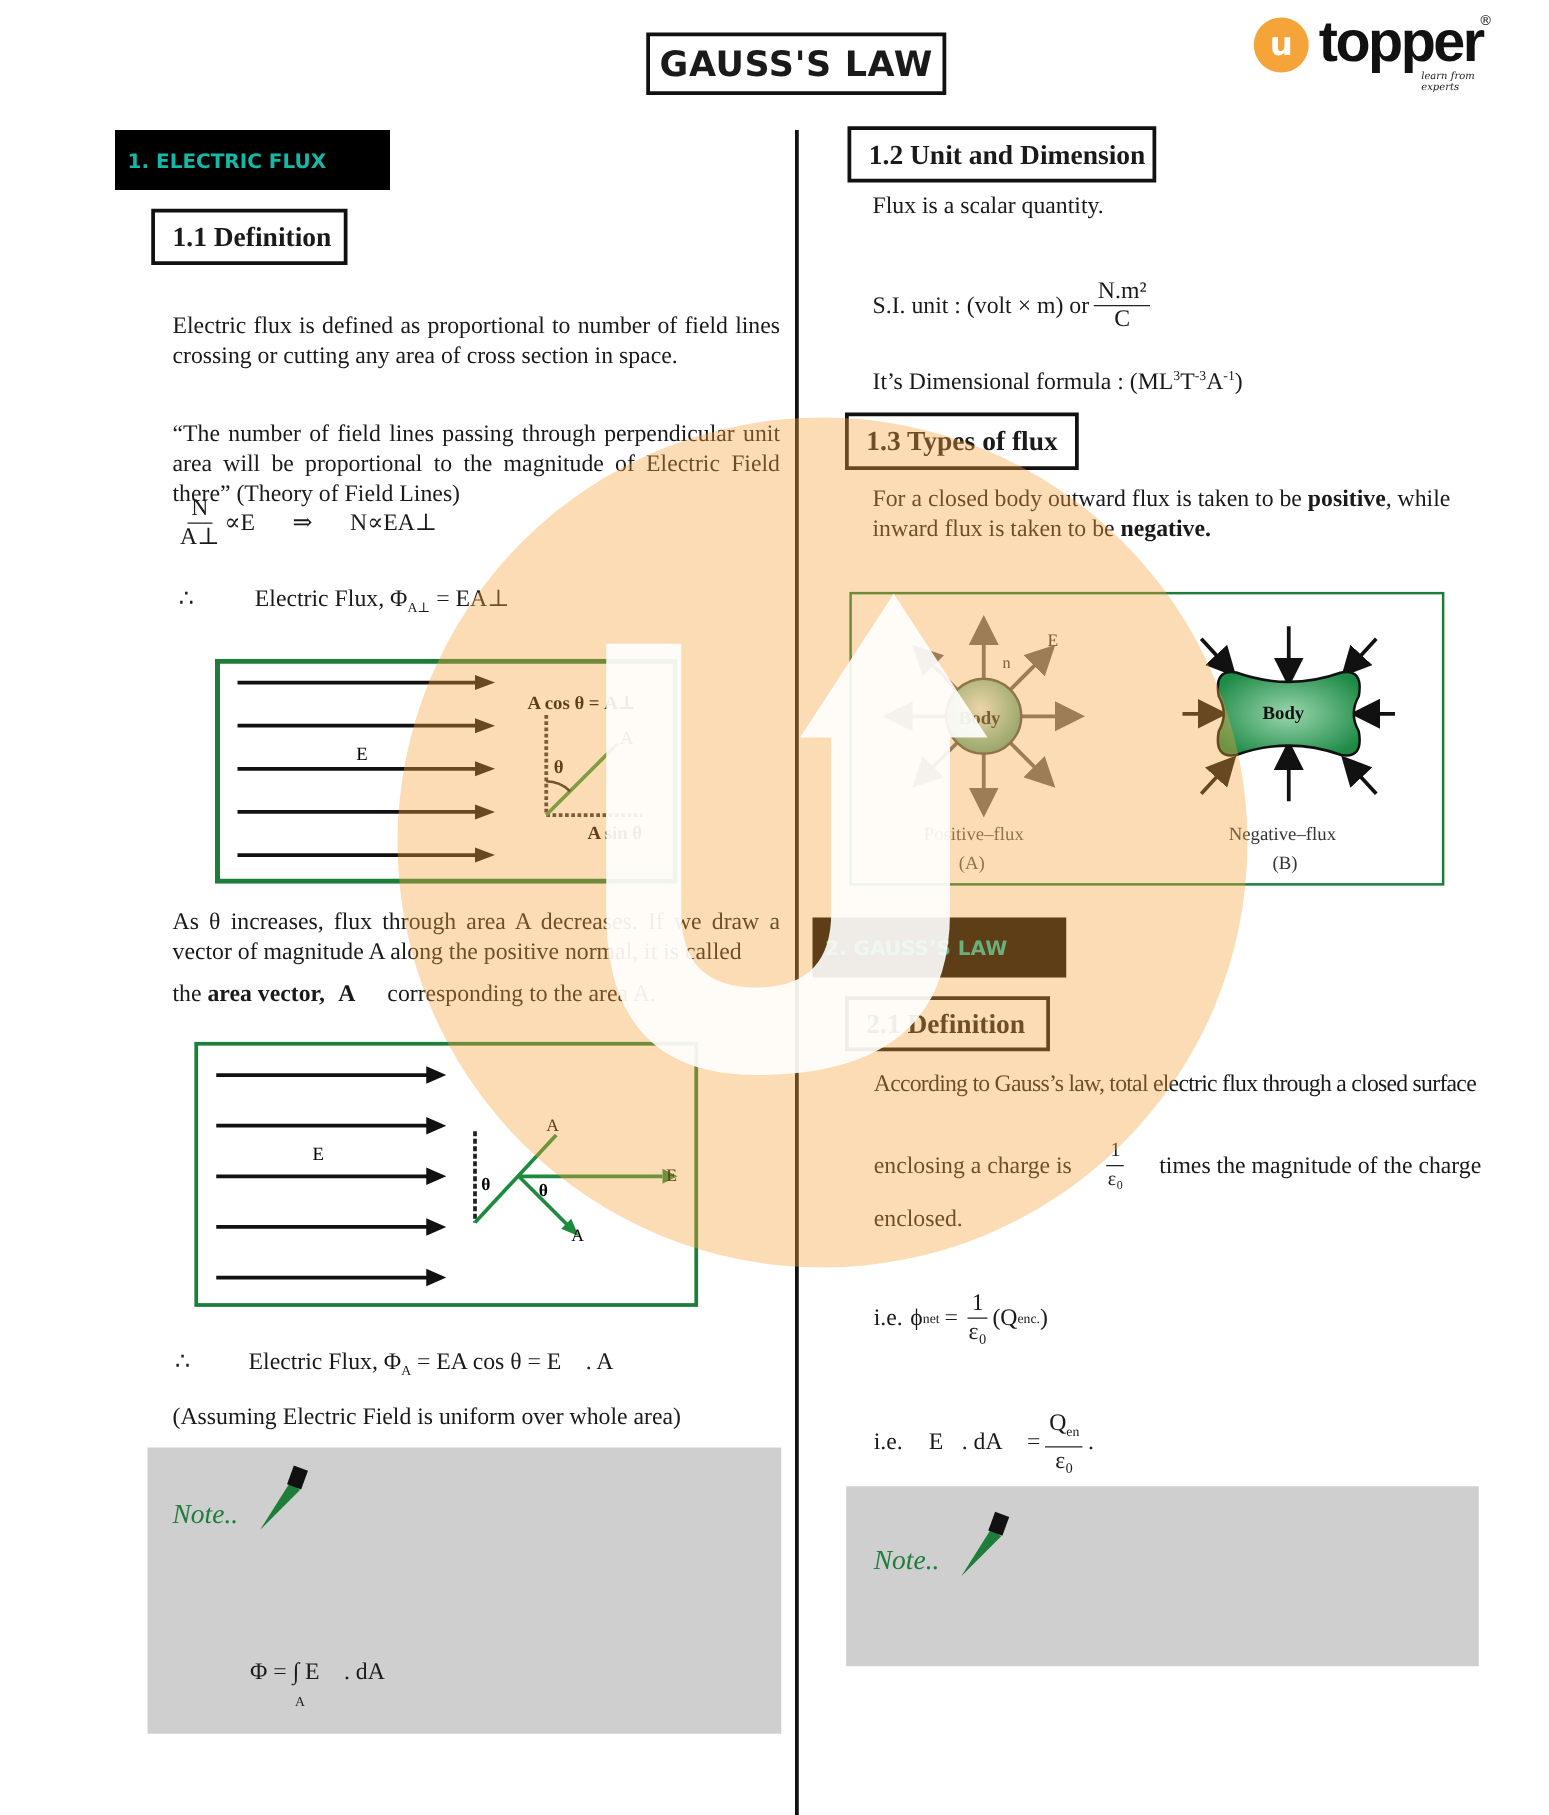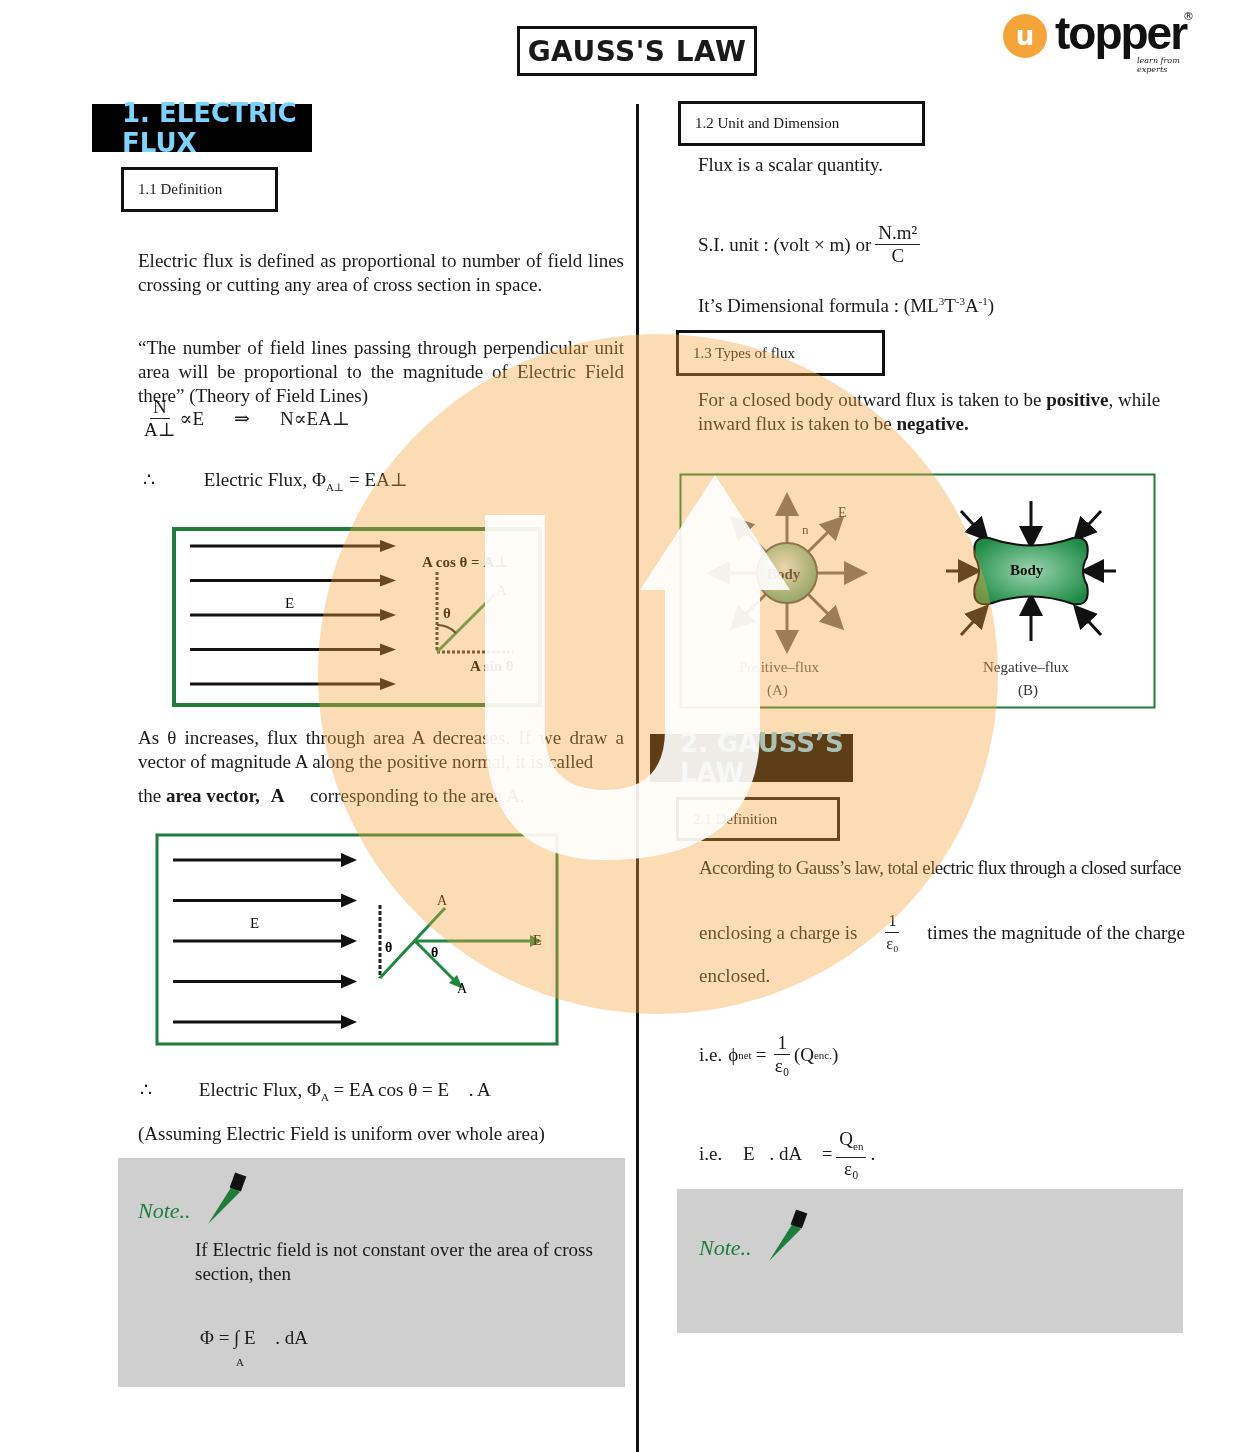--- a/index.html
+++ b/index.html
@@ -12,23 +12,23 @@
     letter-spacing:0.5px; box-sizing:border-box; }
   .logo { left:1003px; top:10px; width:200px; height:62px; }
   .logo-circle { position:absolute; left:0; top:4px; width:44px; height:44px; border-radius:50%;
     background:#f5a43a; color:#fff; font-size:26px; font-weight:bold; display:flex; align-items:center; justify-content:center;
     font-family:"DejaVu Sans", sans-serif; }
   .logo-word { position:absolute; left:52px; top:-4px; font-family:"Liberation Sans", sans-serif; font-weight:bold;
     font-size:46px; letter-spacing:-2px; color:#111; }
   .logo-reg { position:absolute; left:180px; top:0; font-size:11px; font-family:"DejaVu Sans", sans-serif; }
   .logo-tag { position:absolute; left:134px; top:46px; font-size:8px; font-style:italic; font-family:"DejaVu Serif", serif; }
   .divider { left:636px; top:104px; width:3px; height:1348px; background:#111; }
-  .sec-head { background:#000; color:#7dd3fc; font-weight:bold; font-size:26px; display:flex; align-items:center;
-    padding-left:30px; box-sizing:border-box; }
-  .sub-head { border:3px solid #111; font-weight:normal; font-size:15px; display:flex; align-items:center;
+  .sec-head { background:#000; color:#14b8a6; font-weight:bold; font-size:16px; display:flex; align-items:center;
+    padding-left:10px; box-sizing:border-box; }
+  .sub-head { border:3px solid #111; font-weight:bold; font-size:22px; display:flex; align-items:center;
     padding-left:14px; box-sizing:border-box; background:#fff; }
   .para { font-size:19px; line-height:24px; }
   .note-box { background:#cfcfcf; }
   .note-label { font-family:Liberation Serif, serif; font-style:italic; color:#1d7d3c; font-size:22px; }
   .watermark { left:318px; top:334px; width:680px; height:680px; border-radius:50%;
     background:rgba(245,164,58,0.38); pointer-events:none; z-index:5; }
   .wm-u { left:480px; top:470px; width:330px; height:390px; pointer-events:none; z-index:6; }
   svg text { font-family:"Liberation Serif", "DejaVu Serif", serif; }
   sub, sup { font-size:11px; }
   .frac { display:inline-flex; flex-direction:column; align-items:center; vertical-align:middle; margin:12px 4px; }
@@ -140,39 +140,38 @@
   <span>= EA cos θ = E⃗ . A⃗</span>
 </div>
 <div class="abs para" style="left:138px;top:1122px;width:486px;">(Assuming Electric Field is uniform over whole area)</div>
 
 <div class="abs note-box" style="left:118px;top:1158px;width:507px;height:229px;">
   <div class="abs note-label" style="left:20px;top:40px;">Note..</div>
   <svg class="abs" style="left:86px;top:12px;" width="44" height="56">
     <path d="M4 54 L28 16 L36 22 Z" fill="#1e7d3a"></path>
     <rect x="28" y="4" width="12" height="16" fill="#111" transform="rotate(20 34 12)"></rect>
   </svg>
-  <div class="abs para" style="left:77px;top:80px;width:420px;">If Electric field is not constant over the area of cross section,  then</div>
   <div class="abs para" style="left:82px;top:168px;">Φ = ∫ E⃗ . dA⃗</div>
   <div class="abs" style="left:118px;top:198px;font-size:11px;">A</div>
 </div>
 
 <div class="abs sub-head" style="left:678px;top:101px;width:247px;height:45px;">1.2 Unit and Dimension</div>
 <div class="abs para" style="left:698px;top:153px;">Flux is a scalar quantity.</div>
 <div class="abs para" style="left:698px;top:210px;display:flex;align-items:center;">
   <span>S.I. unit : (volt × m) or</span>
   <span class="frac">
       <span class="num">N.m²</span>
       <span class="den">C</span>
     </span>
 </div>
 <div class="abs para" style="left:698px;top:289px;">
   <span>It’s Dimensional formula : (ML</span><sup>3</sup><span>T</span><sup>-3</sup><span>A</span><sup>-1</sup><span>)</span>
 </div>
 
-<div class="abs sub-head" style="left:676px;top:330px;width:209px;height:46px;">1.3 Types of flux</div>
+<div class="abs sub-head" style="left:676px;top:330px;width:187px;height:46px;">1.3 Types of flux</div>
 <div class="abs para" style="left:698px;top:388px;width:490px;">
   <span>For a closed body outward flux is taken to be </span><b>positive</b><span>, while inward flux is taken to be </span><b>negative.</b>
 </div>
 
 <svg class="abs" style="left:679px;top:473px;" width="477" height="236">
   <rect x="1.5" y="1.5" width="474" height="233" fill="none" stroke="#1e7d3a" stroke-width="2"></rect>
   <defs>
     <radialGradient id="sph" cx="45%" cy="40%" r="60%">
         <stop offset="0%" stop-color="#e6f4ee"></stop>
         <stop offset="100%" stop-color="#5fa987"></stop>

